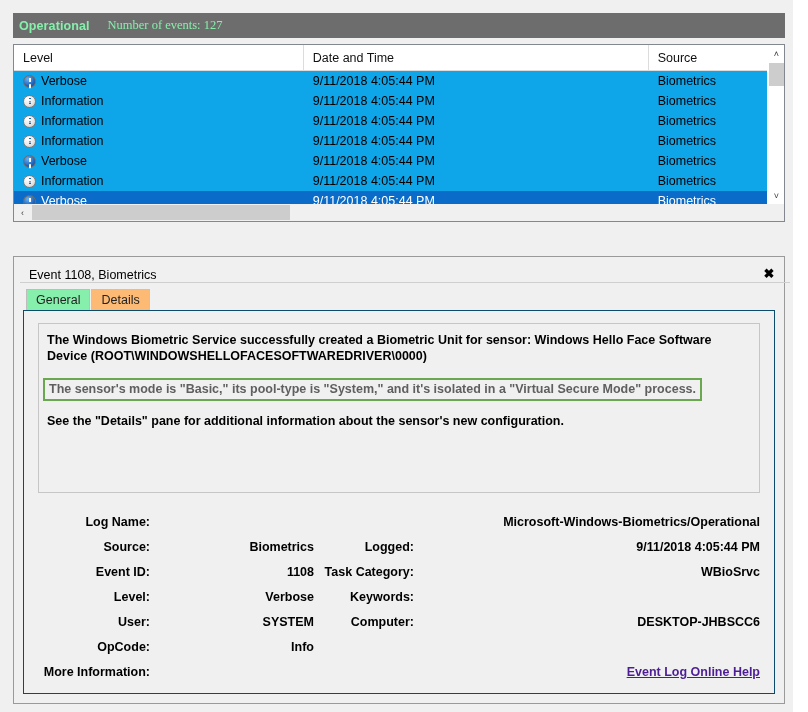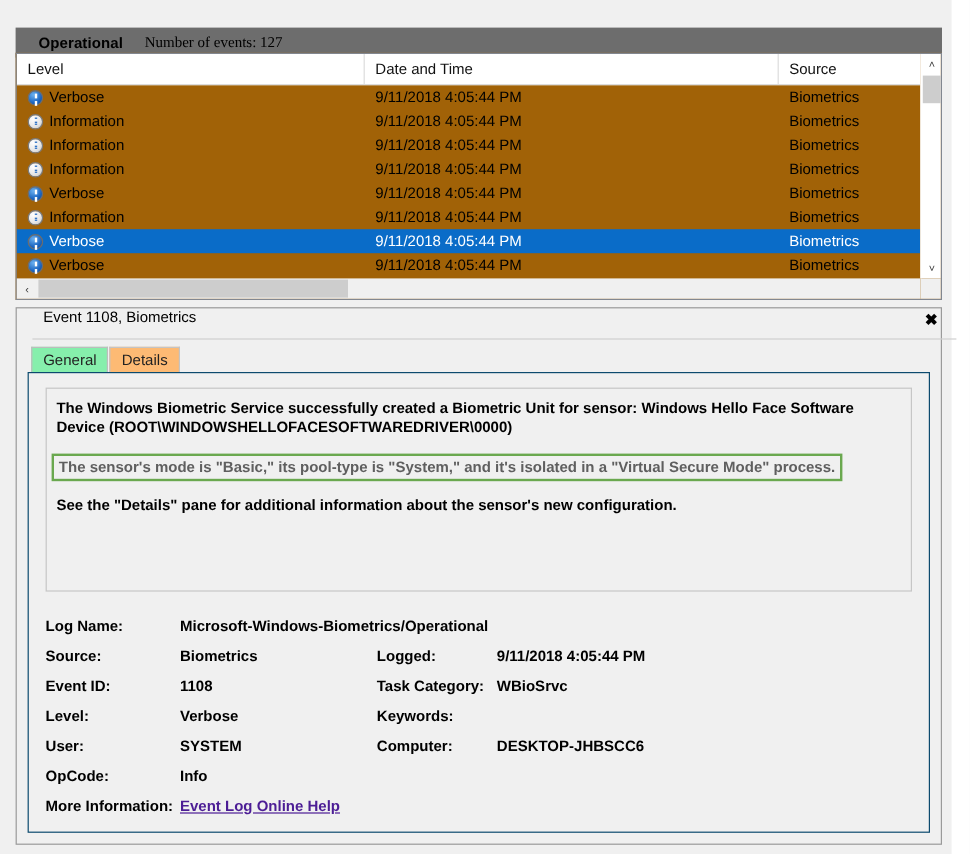--- a/index.html
+++ b/index.html
@@ -23,49 +23,49 @@
     width: 793px;
     height: 712px;
     background: #f0f0f0;
     box-sizing: border-box;
   }
 
   
   .logbar {
     position: absolute;
     left: 13px;
-    top: 23px;
+    top: 13px;
     width: 772px;
     height: 25px;
     background: #6d6d6d;
-    color: #000000;
+    color: #86efac;
     display: flex;
     align-items: center;
     box-sizing: border-box;
-    padding-left: 19px;
+    padding-left: 6px;
   }
   .logbar .logname {
     font-weight: bold;
     font-size: 12.5px;
     letter-spacing: 0.1px;
   }
   .logbar .logcount {
     margin-left: 18px;
     font-size: 12.5px;
     font-family: Liberation Serif, serif;
   }
 
   
   .listwrap {
     position: absolute;
     left: 13px;
     top: 44px;
     width: 772px;
-    height: 206px;
-    background: #a16207;
+    height: 178px;
+    background: #0ea5e9;
     border: 1px solid #828790;
     box-sizing: border-box;
   }
   .listinner {
     position: absolute;
     left: 0; top: 0;
     right: 17px;
     bottom: 17px;
     overflow: hidden;
   }
@@ -219,25 +219,25 @@
     left: 13px;
     top: 256px;
     width: 772px;
     height: 448px;
     background: #f0f0f0;
     border: 1px solid #9a9a9a;
     box-sizing: border-box;
   }
   .detail-title {
     position: absolute;
-    left: 13px; top: 0;
+    left: 6px; top: 0;
     width: 100%;
     height: 26px;
     display: flex;
-    align-items: flex-start;
+    align-items: flex-end;
     box-sizing: border-box;
     padding: 0 8px 0 9px;
     font-size: 12.5px;
     border-bottom: 1px solid #cfcfcf;
   }
   .detail-title .txt { flex: 1 1 auto; }
   .closebtn {
     width: 18px; height: 18px;
     display: flex; align-items: center; justify-content: center;
     font-size: 13px;
@@ -308,20 +308,21 @@
     color: #5f5f5f;
     background: transparent;
   }
 
   .fields {
     position: absolute;
     left: 14px;
     top: 198px;
     right: 14px;
     font-size: 12.5px;
+    text-align: right;
   }
   .frow {
     display: flex;
     height: 25px;
     align-items: center;
   }
   .fL-lbl { width: 112px; flex: 0 0 auto; }
   .fL-val { width: 164px; flex: 0 0 auto; }
   .fR-lbl { width: 100px; flex: 0 0 auto; }
   .fR-val { flex: 1 1 auto; }

